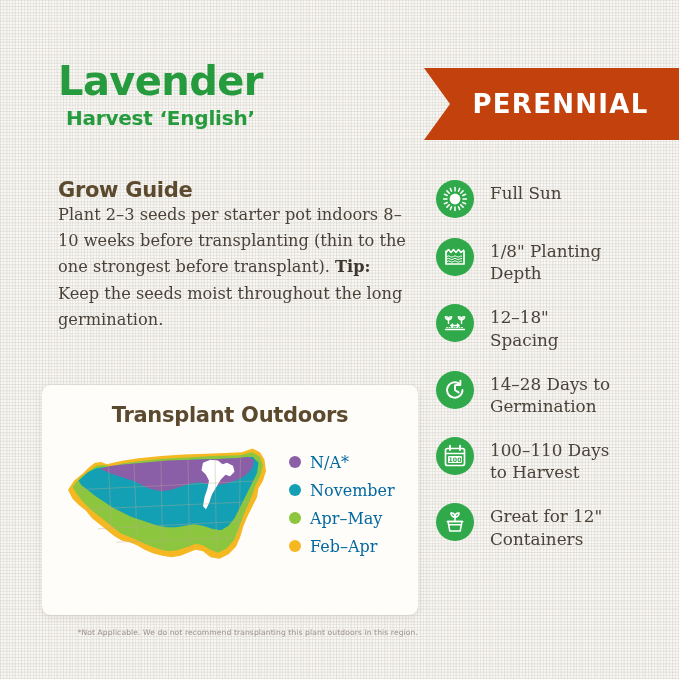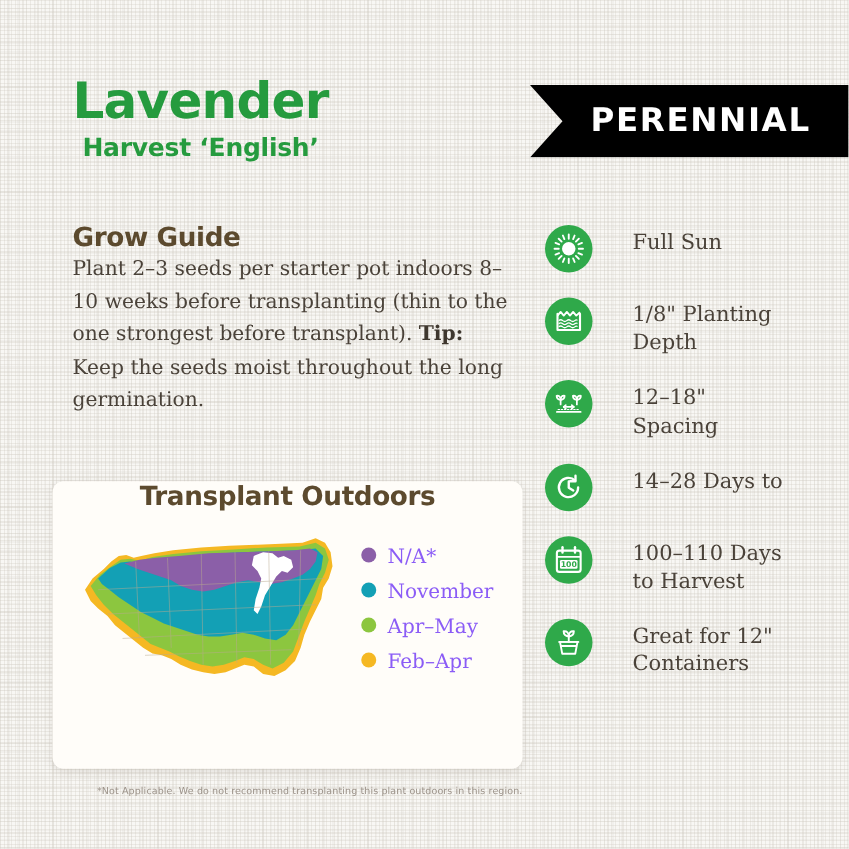--- a/index.html
+++ b/index.html
@@ -54,22 +54,22 @@
     font-size: 20px;
     font-weight: 600;
     color: #259B3E;
     margin-top: 4px;
     letter-spacing: -0.2px;
   }
 
   .banner {
     position: absolute;
     left: 424px; top: 68px;
-    width: 255px; height: 58px;
-    background: #000000;
+    width: 255px; height: 72px;
+    background: #c2410c;
     clip-path: polygon(0 0, 100% 0, 100% 100%, 0 100%, 26px 50%);
     display: flex; align-items: center; justify-content: center;
   }
   .banner-label {
     font-family: "DejaVu Sans", sans-serif;
     font-size: 26px;
     font-weight: 700;
     color: #ffffff;
     letter-spacing: 1.3px;
     padding-left: 18px;
@@ -97,20 +97,21 @@
   .map-card {
     position: absolute;
     left: 42px; top: 385px;
     width: 376px; height: 230px;
     background: #fffdf9;
     border-radius: 9px;
     box-shadow: 0 2px 7px rgba(90,80,60,0.13);
   }
   .map-title {
     text-align: center;
+    margin-top: 18px;
     font-family: "DejaVu Sans", sans-serif;
     font-size: 21px;
     font-weight: 700;
     color: #5C4A2E;
     letter-spacing: -0.3px;
   }
   .map-row {
     display: flex;
     align-items: center;
     margin-top: 4px;
@@ -124,40 +125,39 @@
   }
   .legend-dot {
     width: 12px; height: 12px;
     border-radius: 50%;
     margin-right: 9px;
     flex: 0 0 auto;
   }
   .legend-label {
     font-family: "DejaVu Serif", serif;
     font-size: 16px;
-    color: #8b5cf6;
+    color: #0369a1;
   }
   .map-footnote {
     position: absolute;
     left: 0; right: 0;
     bottom: -22px;
     text-align: right;
     font-family: "DejaVu Sans", sans-serif;
     font-size: 7.6px;
     color: #9c938a;
     letter-spacing: 0.1px;
   }
 
   
   .attr-list { position: absolute; left: 436px; top: 178px; width: 240px; }
   .attr-row {
     display: flex;
     align-items: flex-start;
     margin-bottom: 18px;
-    gap: 16px;
   }
   .attr-icon {
     width: 38px; height: 38px;
     border-radius: 50%;
     background: #2FA94A;
     flex: 0 0 auto;
     display: flex; align-items: center; justify-content: center;
     margin-top: 2px;
   }
   .attr-text {
@@ -359,20 +359,21 @@
     <div class="attr-row">
       <span class="attr-icon">
         <svg width="26" height="26" viewBox="0 0 26 26">
           <path d="M20.5,13 a7.7,7.7 0 1,1 -2.4,-5.6" fill="none" stroke="#ffffff" stroke-width="1.9" stroke-linecap="round"></path>
           <path d="M18.4,3.6 L18.4,8.0 L14.1,8.0" fill="none" stroke="#ffffff" stroke-width="1.9" stroke-linecap="round" stroke-linejoin="round"></path>
           <path d="M13,8.2 L13,13.2 L16.6,15.4" fill="none" stroke="#ffffff" stroke-width="1.9" stroke-linecap="round" stroke-linejoin="round"></path>
         </svg>
       </span>
       <span class="attr-text">
         <span>14–28 Days to</span><br>
+        <span>Germination</span>
       </span>
     </div>
 
     <div class="attr-row">
       <span class="attr-icon">
         <svg width="26" height="26" viewBox="0 0 26 26">
           <rect x="3.5" y="5.5" width="19" height="17" rx="2" fill="none" stroke="#ffffff" stroke-width="1.7"></rect>
           <line x1="3.5" y1="10.5" x2="22.5" y2="10.5" stroke="#ffffff" stroke-width="1.5"></line>
           <line x1="8" y1="2.8" x2="8" y2="7" stroke="#ffffff" stroke-width="1.9" stroke-linecap="round"></line>
           <line x1="18" y1="2.8" x2="18" y2="7" stroke="#ffffff" stroke-width="1.9" stroke-linecap="round"></line>

